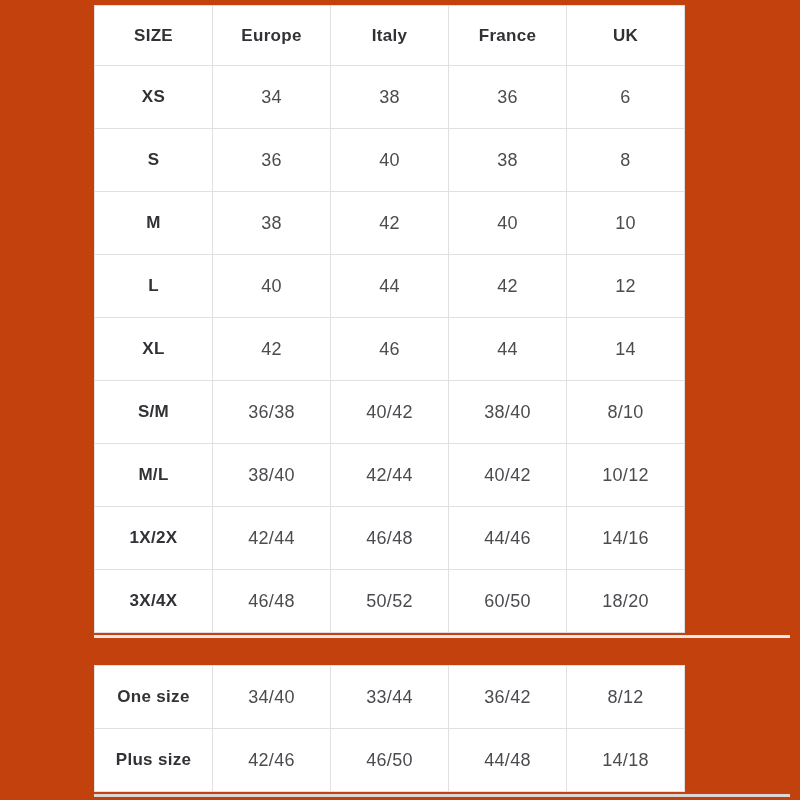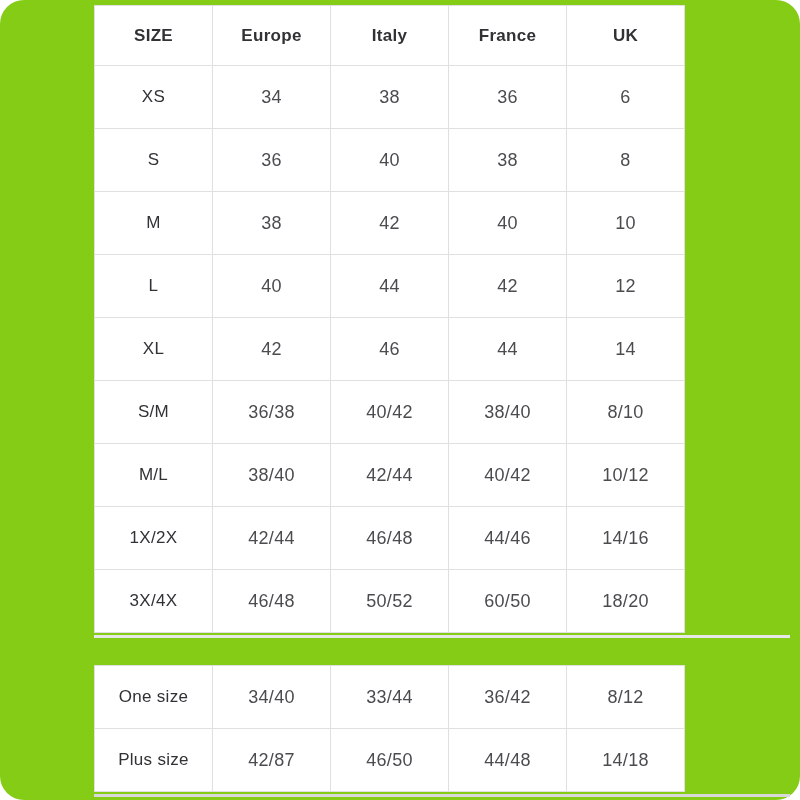--- a/index.html
+++ b/index.html
@@ -2,21 +2,21 @@
 <html><head>
 <meta charset="utf-8">
 <style>
   * { box-sizing: border-box; }
   html, body { margin: 0; padding: 0; background: #ffffff; }
   body {
     font-family: "Liberation Sans", "DejaVu Sans", sans-serif;
     width: 800px; height: 800px; position: relative;
     -webkit-font-smoothing: antialiased;
   }
-  .page { position: absolute; inset: 0; background: #84cc16; border-radius: 24px; }
+  .page { position: absolute; inset: 0; background: #c2410c; }
 
   .table-wrap { position: absolute; left: 94px; width: 696px; }
   .wrap-main { top: 5px; }
   .wrap-special { top: 665px; }
 
   table.size-table {
     border-collapse: collapse;
     table-layout: fixed;
     width: 591px;
     background: #ffffff;
@@ -32,21 +32,21 @@
     letter-spacing: 0.3px;
   }
   .size-table thead th {
     height: 60px;
     font-weight: 700;
     color: #323236;
     font-size: 17px;
   }
   .size-table tbody th, .size-table tbody td { height: 63px; }
   .size-table tbody th {
-    font-weight: 400;
+    font-weight: 700;
     color: #323236;
     font-size: 17px;
   }
 
   .bottom-shadow {
     width: 696px;
     height: 3px;
     background: #d8d8d8;
     margin-top: 2px;
   }
@@ -142,21 +142,21 @@
       <tbody>
         <tr>
           <th>One size</th>
           <td>34/40</td>
           <td>33/44</td>
           <td>36/42</td>
           <td>8/12</td>
         </tr>
         <tr>
           <th>Plus size</th>
-          <td>42/87</td>
+          <td>42/46</td>
           <td>46/50</td>
           <td>44/48</td>
           <td>14/18</td>
         </tr>
       </tbody>
     </table>
     <div class="bottom-shadow"></div>
   </div>
 
 </div>

